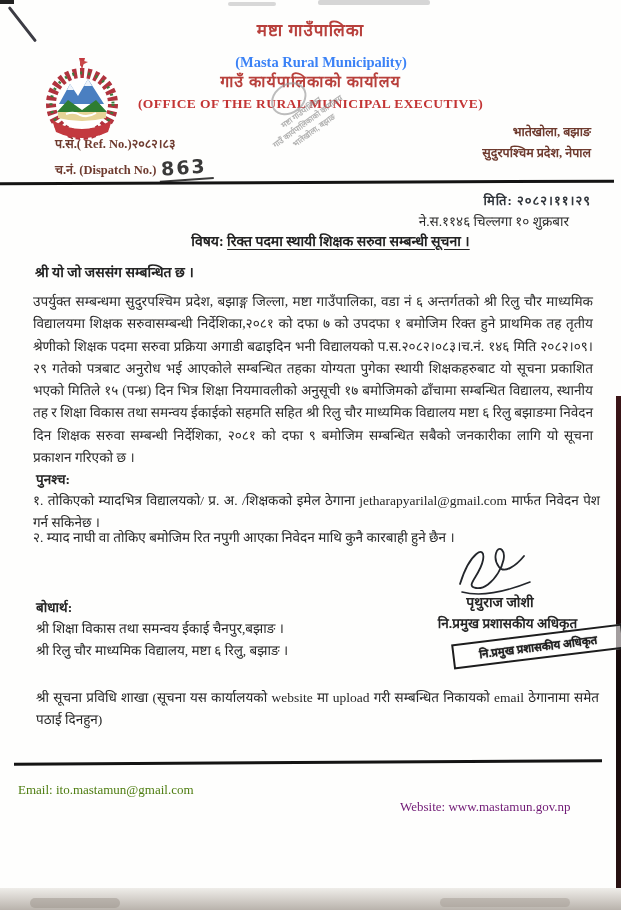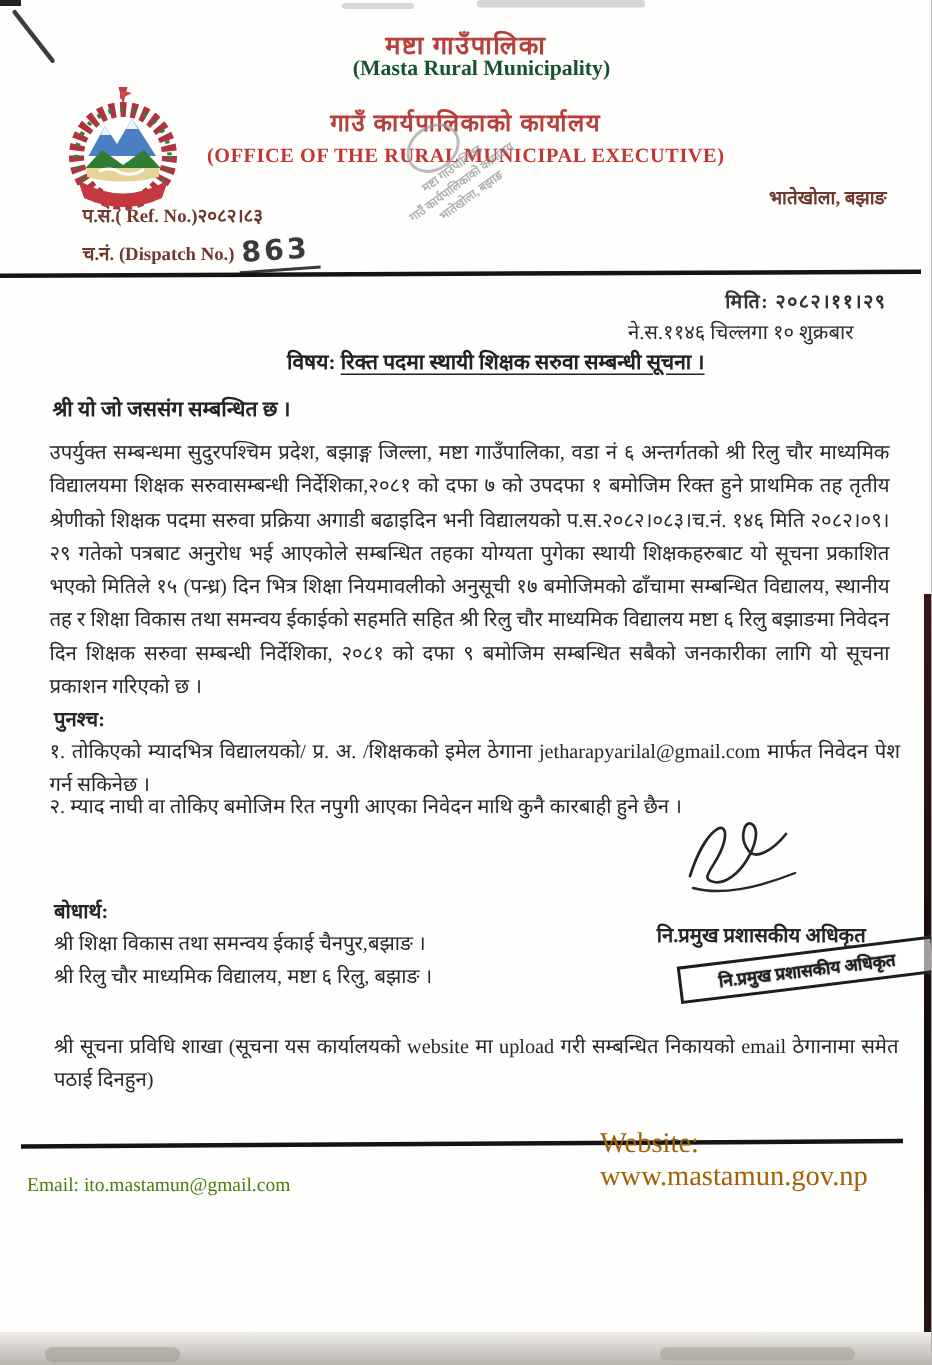--- a/index.html
+++ b/index.html
@@ -9,21 +9,21 @@
     margin:0 auto;
     background:#fefefd;
     overflow:hidden;
     font-family:"Liberation Serif", serif;
     color:#262626;
   }
   .abs{position:absolute;}
   
   .hdr{left:0;right:0;text-align:center;font-weight:bold;}
   .hdr-np1{top:18px;font-size:17px;color:#b8403c;letter-spacing:1px;}
-  .hdr-en1{top:38px;font-size:14.5px;color:#14532d;margin-left:21px;}
+  .hdr-en1{top:54px;font-size:14.5px;color:#3b82f6;margin-left:21px;}
   .hdr-np2{top:70px;font-size:16px;color:#b8403c;letter-spacing:1px;}
   .hdr-en2{top:96px;font-size:13.5px;color:#c33434;letter-spacing:.4px;}
   
   .refblock{left:55px;top:133px;color:#6e3a2e;font-weight:bold;font-size:12.5px;line-height:23px;}
   .dispatch-hand{
     display:inline-block;font-size:19px;color:#3a3a3a;font-weight:bold;
     transform:rotate(-4deg);letter-spacing:2px;
     border-bottom:2px solid #3a3a3a;padding:0 6px 0 2px;
     font-family:"DejaVu Sans", sans-serif;
   }
@@ -68,21 +68,21 @@
     background:rgba(255,255,255,.6);
     text-shadow:0 0 1px #555;
   }
   
   .bodh-label{left:36px;top:598px;font-size:13.5px;font-weight:bold;}
   .bodh1{left:36px;top:619px;width:560px;font-size:13.5px;}
   .bodh2{left:36px;top:641px;width:560px;font-size:13.5px;}
   .bodh3{left:36px;top:663px;width:563px;font-size:13.5px;line-height:22px;text-align:justify;margin-top:24px;}
   
   .foot-email{left:18px;top:782px;font-size:13px;color:#4d7c0f;}
-  .foot-web{left:400px;top:752px;font-size:19px;color:#a16207;}
+  .foot-web{left:400px;top:799px;font-size:13px;color:#701a75;}
   
   .pen-stroke{left:10px;top:6px;width:44px;height:3px;background:#3c3c44;transform:rotate(52deg);transform-origin:left top;border-radius:2px;}
   .corner-tick{left:0;top:0;width:14px;height:4px;background:#222;}
   .smudge1{left:228px;top:2px;width:48px;height:4px;background:#aaa;opacity:.45;border-radius:2px;}
   .smudge2{left:318px;top:0px;width:112px;height:5px;background:#9a9a9a;opacity:.4;border-radius:2px;}
   .edge-right{right:0px;top:396px;width:5px;height:505px;background:linear-gradient(to bottom,#3c1518,#120a0a 60%,#2a1212);}
   .band-bottom{left:0;bottom:0;width:621px;height:22px;background:linear-gradient(to bottom,#efede9,#b9b3ac);}
   .band-blob1{left:30px;bottom:2px;width:90px;height:10px;background:#9b948c;opacity:.5;border-radius:5px;}
   .band-blob2{left:440px;bottom:3px;width:130px;height:9px;background:#a39c93;opacity:.5;border-radius:5px;}
 </style>
@@ -122,20 +122,21 @@
   <div class="abs hdr hdr-np2">गाउँ कार्यपालिकाको कार्यालय</div>
   <div class="abs hdr hdr-en2">(OFFICE OF THE RURAL MUNICIPAL EXECUTIVE)</div>
 
   <div class="abs refblock">
     <div><span>प.सं.( Ref. No.)</span><span>२०८२।८३</span></div>
     <div><span>च.नं. (Dispatch No.)</span> <span class="dispatch-hand">863</span></div>
   </div>
 
   <div class="abs addrblock">
     <div>भातेखोला, बझाङ</div>
+    <div>सुदुरपश्चिम प्रदेश, नेपाल</div>
   </div>
 
   <div class="abs cstamp">
     <div class="ring"></div>
     <div>मष्टा गाउँपालिका</div>
     <div>गाउँ कार्यपालिकाको कार्यालय</div>
     <div>भातेखोला, बझाङ</div>
   </div>
 
   <div class="abs rule-top"></div>
@@ -155,20 +156,21 @@
   <div class="abs punlabel">पुनश्च:</div>
   <div class="abs pun1">१. तोकिएको म्यादभित्र विद्यालयको/ प्र. अ. /शिक्षकको इमेल ठेगाना jetharapyarilal@gmail.com मार्फत निवेदन पेश गर्न सकिनेछ ।</div>
   <div class="abs pun2">२. म्याद नाघी वा तोकिए बमोजिम रित नपुगी आएका निवेदन माथि कुनै कारबाही हुने छैन ।</div>
 
   <div class="abs sig-svg">
     <svg width="85" height="58" viewBox="0 0 85 58">
       <path d="M8,44 C18,12 34,4 31,20 C28,36 12,46 24,48 C40,51 58,18 50,10 C45,5 40,18 47,27 C52,34 64,26 72,16" fill="none" stroke="#23262b" stroke-width="1.8" stroke-linecap="round"></path>
       <path d="M10,52 C32,58 58,50 78,42" fill="none" stroke="#23262b" stroke-width="1.6" stroke-linecap="round"></path>
     </svg>
   </div>
+  <div class="abs sig-name">पृथुराज जोशी</div>
   <div class="abs sig-title">नि.प्रमुख प्रशासकीय अधिकृत</div>
   <div class="abs rstamp">नि.प्रमुख प्रशासकीय अधिकृत</div>
 
   <div class="abs bodh-label">बोधार्थ:</div>
   <div class="abs bodh1">श्री शिक्षा विकास तथा समन्वय ईकाई चैनपुर,बझाङ ।</div>
   <div class="abs bodh2">श्री रिलु चौर माध्यमिक विद्यालय, मष्टा ६ रिलु, बझाङ ।</div>
   <div class="abs bodh3">श्री सूचना प्रविधि शाखा (सूचना यस कार्यालयको website मा upload गरी सम्बन्धित निकायको email ठेगानामा समेत पठाई दिनहुन)</div>
 
   <div class="abs rule-foot"></div>
   <div class="abs foot-email">

